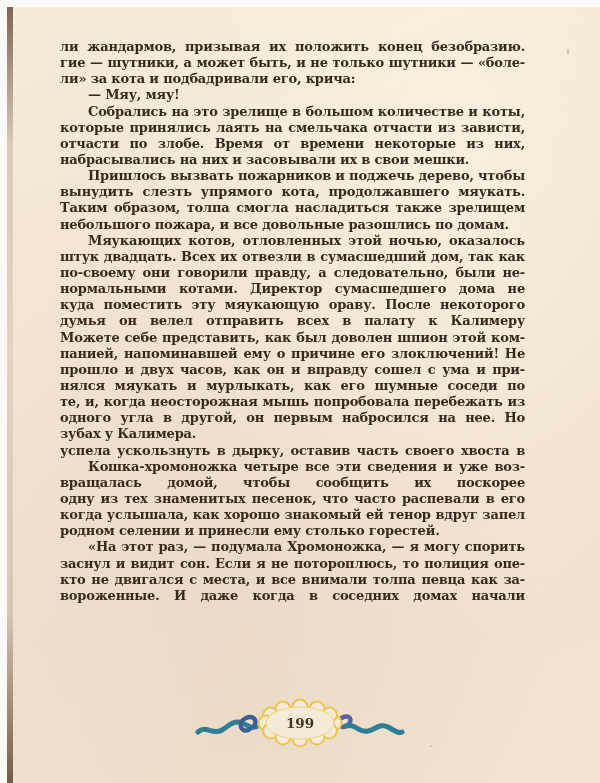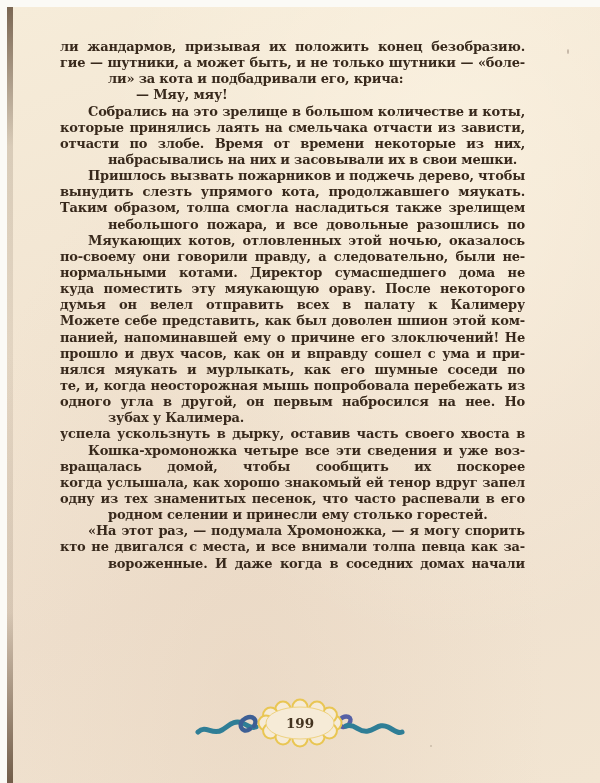--- a/index.html
+++ b/index.html
@@ -45,21 +45,21 @@
     letter-spacing: -0.2px;
   }
   .line {
     height: 16.15px;
     line-height: 16.15px;
     overflow: hidden;
     text-align: justify;
     text-align-last: justify;
     white-space: normal;
   }
-  .line.last { text-align-last: left; margin-left: 48px; }
+  .line.last { text-align-last: left; }
   .line.indent { text-indent: 28px; }
   .footer-ornament {
     position: absolute;
     left: 190px; top: 698px;
     width: 220px; height: 50px;
   }
   .speck {
     position: absolute;
     background: rgba(80,60,45,0.5);
     border-radius: 50%;
@@ -85,38 +85,40 @@
       <div class="line last indent">— Мяу, мяу!</div>
       <div class="line indent">Собрались на это зрелище в большом количестве и коты,</div>
       <div class="line">которые принялись лаять на смельчака отчасти из зависти,</div>
       <div class="line">отчасти по злобе. Время от времени некоторые из них, поддав-</div>
       <div class="line last">набрасывались на них и засовывали их в свои мешки.</div>
       <div class="line indent">Пришлось вызвать пожарников и поджечь дерево, чтобы</div>
       <div class="line">вынудить слезть упрямого кота, продолжавшего мяукать.</div>
       <div class="line">Таким образом, толпа смогла насладиться также зрелищем</div>
       <div class="line last">небольшого пожара, и все довольные разошлись по домам.</div>
       <div class="line indent">Мяукающих котов, отловленных этой ночью, оказалось</div>
+      <div class="line">штук двадцать. Всех их отвезли в сумасшедший дом, так как</div>
       <div class="line">по-своему они говорили правду, а следовательно, были не-</div>
       <div class="line">нормальными котами. Директор сумасшедшего дома не знал,</div>
       <div class="line">куда поместить эту мяукающую ораву. После некоторого раз-</div>
       <div class="line">думья он велел отправить всех в палату к Калимеру Векселю.</div>
       <div class="line">Можете себе представить, как был доволен шпион этой ком-</div>
       <div class="line">панией, напоминавшей ему о причине его злоключений! Не</div>
       <div class="line">прошло и двух часов, как он и вправду сошел с ума и при-</div>
       <div class="line">нялся мяукать и мурлыкать, как его шумные соседи по пала-</div>
       <div class="line">те, и, когда неосторожная мышь попробовала перебежать из</div>
       <div class="line">одного угла в другой, он первым набросился на нее. Но мышь</div>
       <div class="line last">зубах у Калимера.</div>
       <div class="line">успела ускользнуть в дырку, оставив часть своего хвоста в</div>
       <div class="line indent">Кошка-хромоножка четыре все эти сведения и уже воз-</div>
       <div class="line">вращалась домой, чтобы сообщить их поскорее Джельсомино,</div>
+      <div class="line">одну из тех знаменитых песенок, что часто распевали в его</div>
       <div class="line">когда услышала, как хорошо знакомый ей тенор вдруг запел</div>
-      <div class="line">одну из тех знаменитых песенок, что часто распевали в его</div>
       <div class="line last">родном селении и принесли ему столько горестей.</div>
       <div class="line indent">«На этот раз, — подумала Хромоножка, — я могу спорить</div>
+      <div class="line">заснул и видит сон. Если я не потороплюсь, то полиция опе-</div>
       <div class="line">кто не двигался с места, и все внимали толпа певца как за-</div>
       <div class="line last">вороженные. И даже когда в соседних домах начали вылетать</div>
     </div>
 
   <svg class="footer-ornament" viewBox="0 0 220 50" xmlns="http://www.w3.org/2000/svg">
 
     <g fill="none" stroke-linecap="round">
       <path d="M8,34 C16,26 22,38 32,32 C40,27 44,22 52,25 C58,27 60,31 66,29" stroke="#2f7e96" stroke-width="5"></path>
       <path d="M60,31 C52,37 46,25 56,20 C63,17 68,22 64,28" stroke="#3d5f95" stroke-width="4.4"></path>
     </g>

